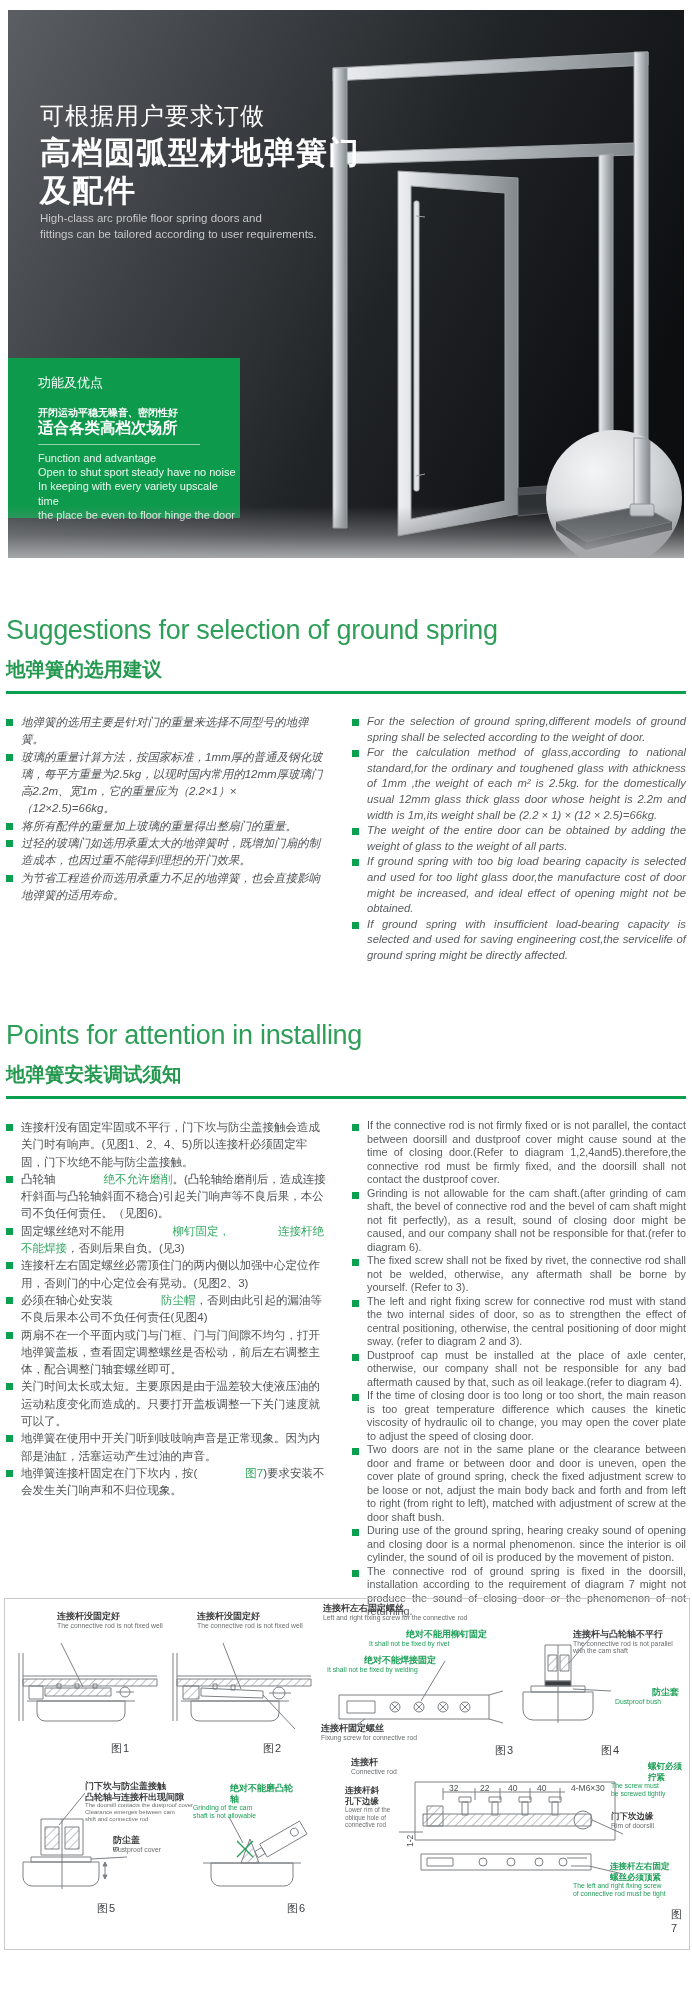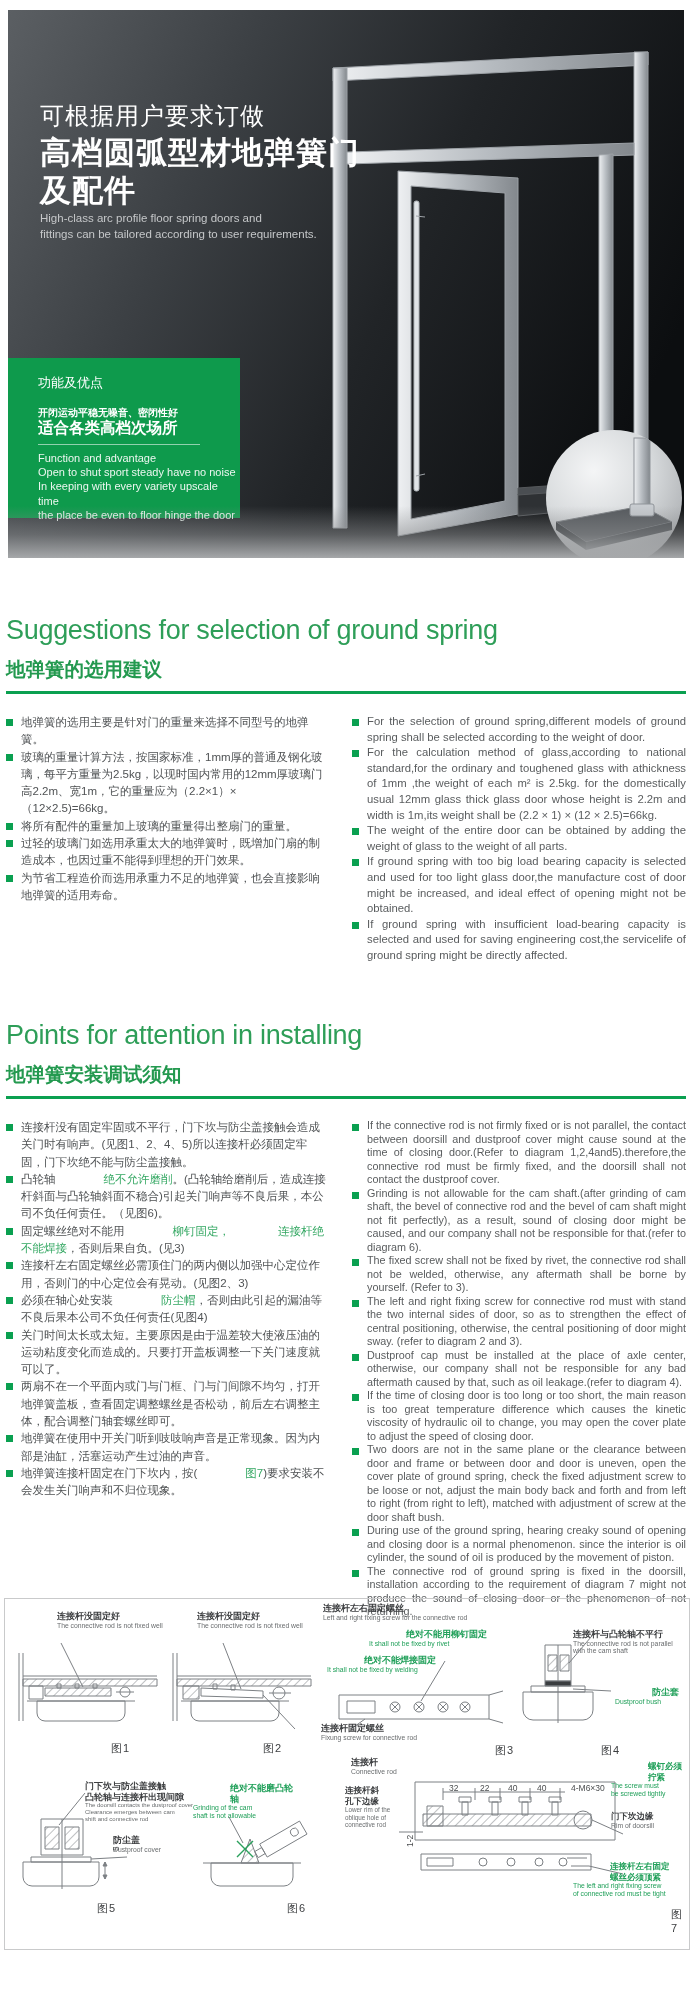--- a/index.html
+++ b/index.html
@@ -113,21 +113,21 @@
 Open to shut sport steady have no noise
 In keeping with every variety upscale time
 the place be even to floor hinge the door</div>
     </div>
   </div>
 
   <div class="sect" style="top:615px;">
     <h2>Suggestions for selection of ground spring</h2>
     <h3>地弹簧的选用建议</h3>
     <div class="rule"></div>
-    <div class="cols" style="height:330px;">
+    <div class="cols" style="height:330px;font-style:italic;">
       <div class="col-cn" style="top:20px;">
         <ul class="blts cn">
             <li><span class="sq"></span><span>地弹簧的选用主要是针对门的重量来选择不同型号的地弹簧。</span></li>
             <li><span class="sq"></span><span>玻璃的重量计算方法，按国家标准，1mm厚的普通及钢化玻璃，每平方重量为2.5kg，以现时国内常用的12mm厚玻璃门高2.2m、宽1m，它的重量应为（2.2×1）×（12×2.5)=66kg。</span></li>
             <li><span class="sq"></span><span>将所有配件的重量加上玻璃的重量得出整扇门的重量。</span></li>
             <li><span class="sq"></span><span>过轻的玻璃门如选用承重太大的地弹簧时，既增加门扇的制造成本，也因过重不能得到理想的开门效果。</span></li>
             <li><span class="sq"></span><span>为节省工程造价而选用承重力不足的地弹簧，也会直接影响地弹簧的适用寿命。</span></li>
           </ul>
       </div>
       <div class="col-en" style="top:20px;">
@@ -149,22 +149,22 @@
     <h3>地弹簧安装调试须知</h3>
     <div class="rule"></div>
     <div class="cols" style="height:430px;">
       <div class="col-cn" style="top:20px;">
         <ul class="blts cn">
             <li><span class="sq"></span><span>连接杆没有固定牢固或不平行，门下坎与防尘盖接触会造成关门时有响声。(见图1、2、4、5)所以连接杆必须固定牢固，门下坎绝不能与防尘盖接触。</span></li>
             <li><span class="sq"></span><span>凸轮轴</span><span class="grn">绝不允许磨削</span><span>。(凸轮轴给磨削后，造成连接杆斜面与凸轮轴斜面不稳合)引起关门响声等不良后果，本公司不负任何责任。（见图6)。</span></li>
             <li><span class="sq"></span><span>固定螺丝绝对不能用</span><span class="grn">柳钉固定，</span><span></span><span class="grn">连接杆绝不能焊接</span><span>，否则后果自负。(见3)</span></li>
             <li><span class="sq"></span><span>连接杆左右固定螺丝必需顶住门的两内侧以加强中心定位作用，否则门的中心定位会有晃动。(见图2、3)</span></li>
             <li><span class="sq"></span><span>必须在轴心处安装</span><span class="grn">防尘帽</span><span>，否则由此引起的漏油等不良后果本公司不负任何责任(见图4)</span></li>
+            <li><span class="sq"></span><span>两扇不在一个平面内或门与门框、门与门间隙不均匀，打开地弹簧盖板，查看固定调整螺丝是否松动，前后左右调整主体，配合调整门轴套螺丝即可。</span></li>
             <li><span class="sq"></span><span>关门时间太长或太短。主要原因是由于温差较大使液压油的运动粘度变化而造成的。只要打开盖板调整一下关门速度就可以了。</span></li>
-            <li><span class="sq"></span><span>两扇不在一个平面内或门与门框、门与门间隙不均匀，打开地弹簧盖板，查看固定调整螺丝是否松动，前后左右调整主体，配合调整门轴套螺丝即可。</span></li>
             <li><span class="sq"></span><span>地弹簧在使用中开关门听到吱吱响声音是正常现象。因为内部是油缸，活塞运动产生过油的声音。</span></li>
             <li><span class="sq"></span><span>地弹簧连接杆固定在门下坎内，按(</span><span class="grn">图7</span><span>)要求安装不会发生关门响声和不归位现象。</span></li>
           </ul>
       </div>
       <div class="col-en" style="top:20px;">
         <ul class="blts en dense">
             <li><span class="sq"></span><span>If the connective rod is not firmly fixed or is not parallel, the contact between doorsill and dustproof cover might cause sound at the time of closing door.(Refer to diagram 1,2,4and5).therefore,the connective rod must be firmly fixed, and the doorsill shall not contact the dustproof cover.</span></li>
             <li><span class="sq"></span><span>Grinding is not allowable for the cam shaft.(after grinding of cam shaft, the bevel of connective rod and the bevel of cam shaft might not fit perfectly), as a result, sound of closing door might be caused, and our company shall not be responsible for that.(refer to diagram 6).</span></li>
             <li><span class="sq"></span><span>The fixed screw shall not be fixed by rivet, the connective rod shall not be welded, otherwise, any aftermath shall be borne by yourself. (Refer to 3).</span></li>
             <li><span class="sq"></span><span>The left and right fixing screw for connective rod must with stand the two internal sides of door, so as to strengthen the effect of central positioning, otherwise, the central positioning of door might sway. (refer to diagram 2 and 3).</span></li>

